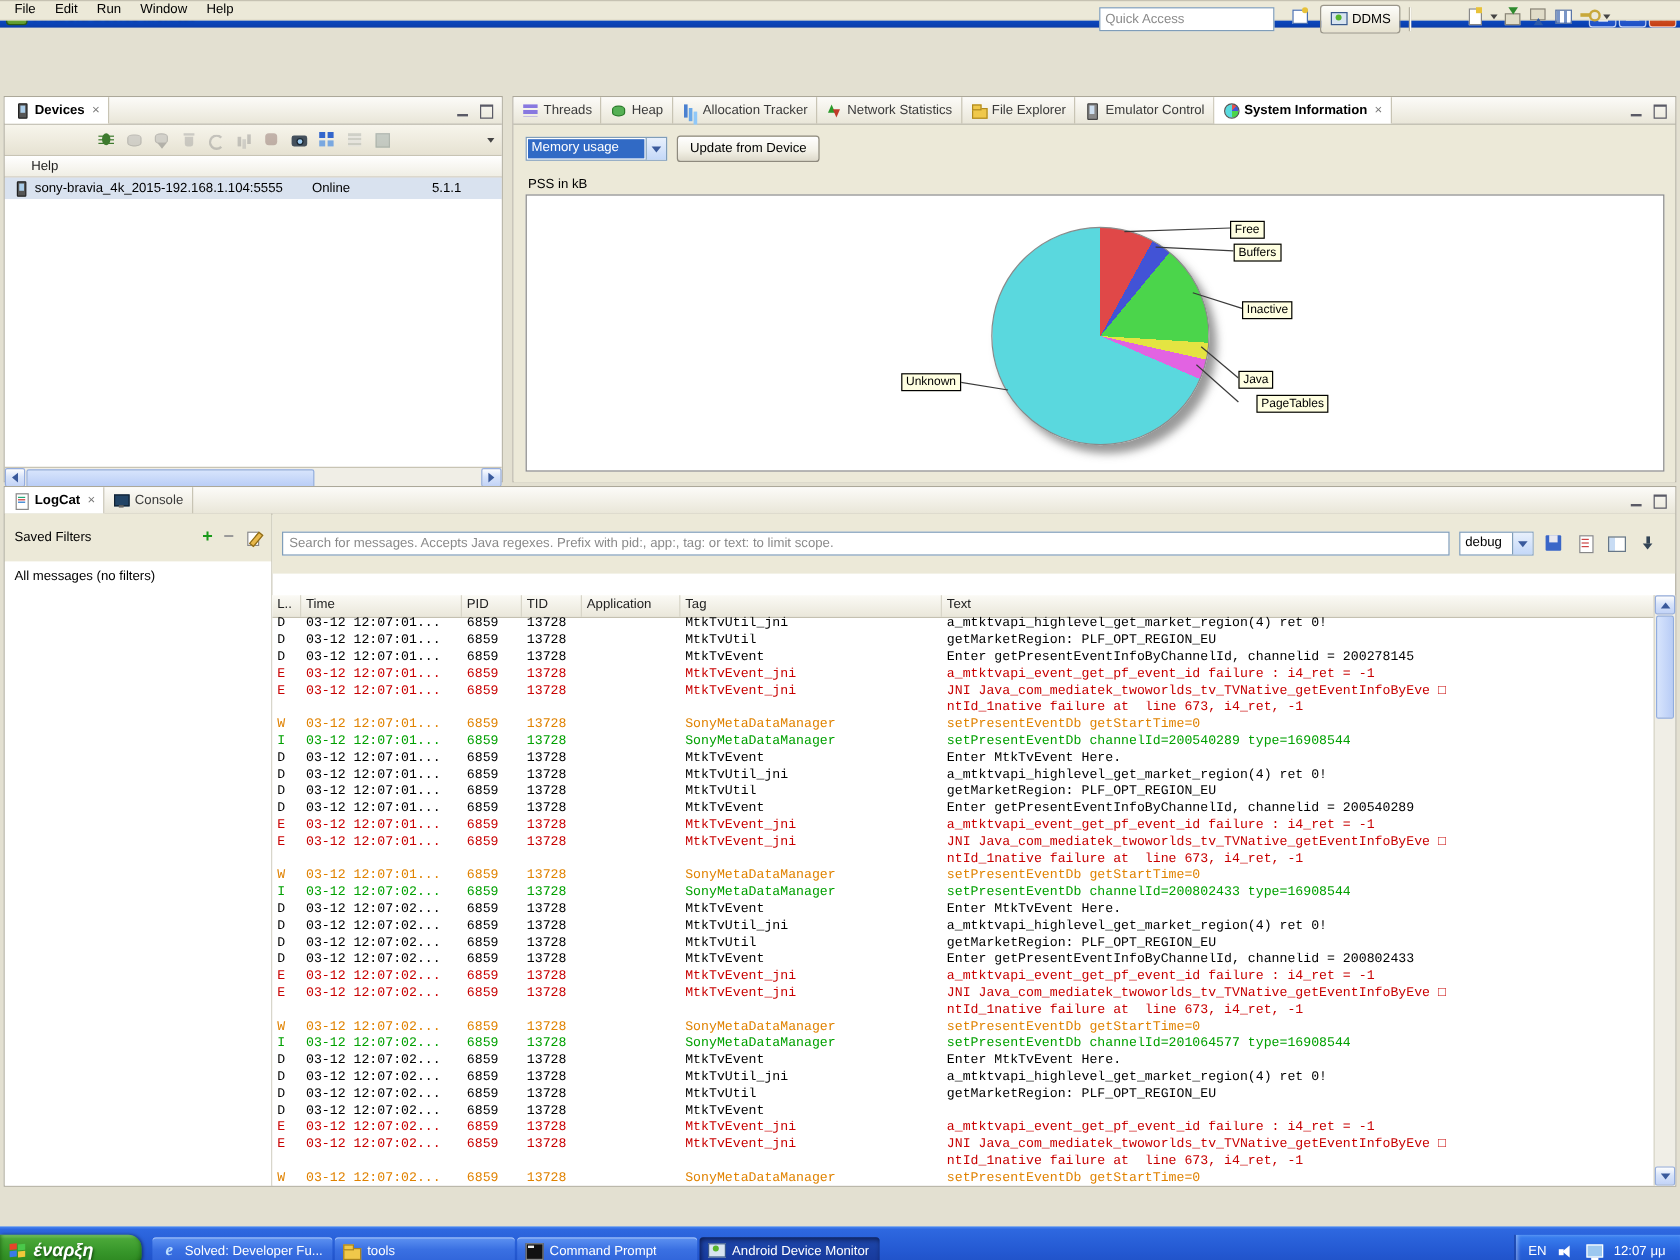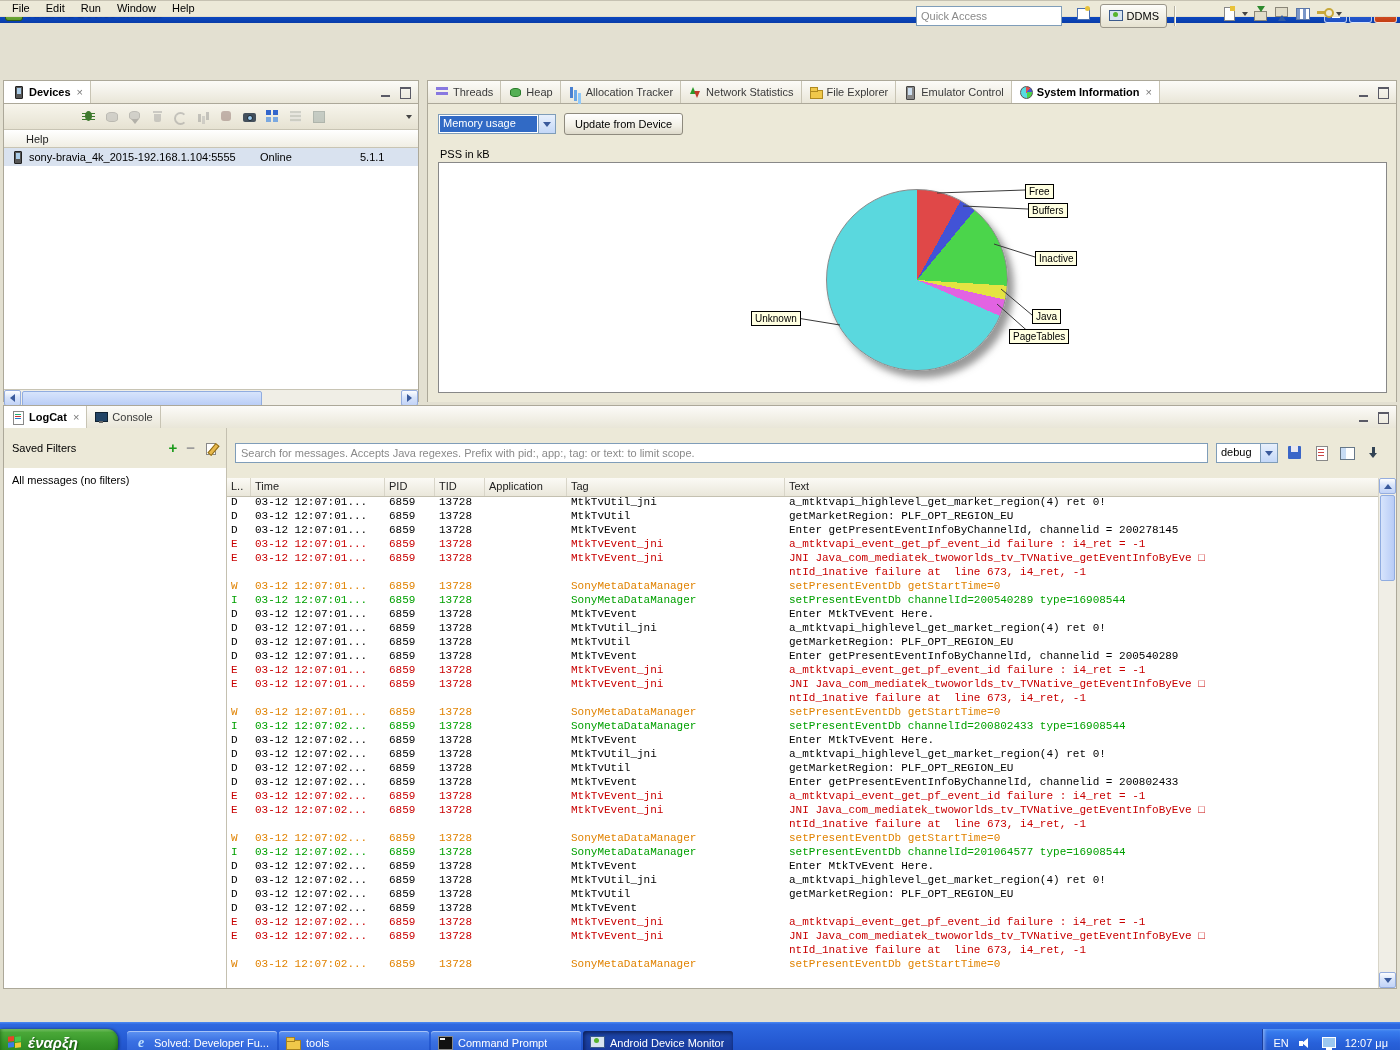--- a/index.html
+++ b/index.html
@@ -138,37 +138,37 @@
   #mode-combo{left:10px;top:10px;width:118px;}
   .update-btn{position:absolute;left:136px;top:9px;height:22px;padding:0 10px;font-size:11px;font-family:"Liberation Sans",sans-serif;
      background:linear-gradient(180deg,#FFFFFF,#F2F0E6 60%,#DDD9CA);border:1px solid #8E8A7E;border-radius:3px;}
   .pss-caption{position:absolute;left:12px;top:44px;}
   .chart-box{position:absolute;left:10px;right:9px;top:58px;bottom:9px;background:#fff;border:1px solid #888;}
   .pie{position:absolute;left:387px;top:26px;width:180px;height:180px;border-radius:50%;border:1px solid #8a8a8a;
      box-shadow:6px 7px 7px rgba(70,70,70,.55);}
   .plabel{position:absolute;background:#FFFFE1;border:1px solid #000;font-size:10px;height:13px;line-height:13px;
      padding:0 3px;white-space:nowrap;z-index:3;}
   .pl0{left:586px;top:21px;} .pl1{left:589px;top:40px;} .pl2{left:596px;top:88px;}
-  .pl3{left:593px;top:146px;} .pl4{left:570px;top:166px;} .pl5{left:312px;top:148px;}
+  .pl3{left:593px;top:146px;} .pl4{left:608px;top:166px;} .pl5{left:312px;top:148px;}
   .callouts{position:absolute;inset:0;z-index:2;}
 
   
   #logcat-panel{left:3px;top:326px;width:1394px;height:584px;}
   .lc-content{position:absolute;left:0;right:0;top:22px;bottom:0;display:flex;}
   .lc-left{width:222px;border-right:1px solid #C4C0B0;display:flex;flex-direction:column;flex:none;}
   .sf-head{height:40px;background:#ECE9D8;display:flex;align-items:center;padding:0 8px;}
   .sf-icons{margin-left:auto;display:flex;align-items:center;gap:9px;}
   .sf-plus{color:#1A9A1A;font-weight:bold;font-size:15px;line-height:12px;}
   .sf-minus{color:#999;font-weight:bold;font-size:15px;line-height:12px;}
   .sf-edit{width:14px;height:14px;position:relative;}
   .sf-edit::before{content:"";position:absolute;left:2px;top:2px;width:8px;height:10px;background:#fff;border:1px solid #888;}
   .sf-edit::after{content:"";position:absolute;left:7px;top:2px;width:3px;height:11px;background:#E8B84A;border:1px solid #8A6A1A;transform:rotate(40deg);}
   .sf-list{flex:1;background:#fff;padding-top:4px;}
   .sf-item{padding:2px 8px;}
-  .lc-right{flex:1;display:flex;flex-direction:column;min-width:0;}
+  .lc-right{flex:1;display:flex;flex-direction:column;min-width:0;gap:18px;}
   .lc-toolbar{height:50px;background:#ECE9D8;display:flex;align-items:center;gap:8px;padding:0 14px 0 8px;flex:none;}
   .lc-search{flex:1;height:16px;border:1px solid #7F9DB9;padding:1px 5px;font-size:11px;font-family:"Liberation Sans",sans-serif;}
   #level-combo{position:relative;width:62px;flex:none;}
   .li{width:18px;height:18px;position:relative;display:inline-block;flex:none;}
   .li::before,.li::after{content:"";position:absolute;}
   .li-save::before{left:2px;top:2px;width:13px;height:13px;background:#3A66C8;border-radius:1px;}
   .li-save::after{left:5px;top:2px;width:7px;height:6px;background:#E8E8F0;}
   .li-clear::before{left:4px;top:2px;width:10px;height:13px;background:#fff;border:1px solid #888;}
   .li-clear::after{left:6px;top:5px;width:6px;height:1px;background:#C44;box-shadow:0 3px 0 #C44,0 6px 0 #C44;}
   .li-panes::before{left:2px;top:3px;width:13px;height:11px;border:1px solid #678;background:linear-gradient(90deg,#C8DCF4 40%,#fff 40%);}

